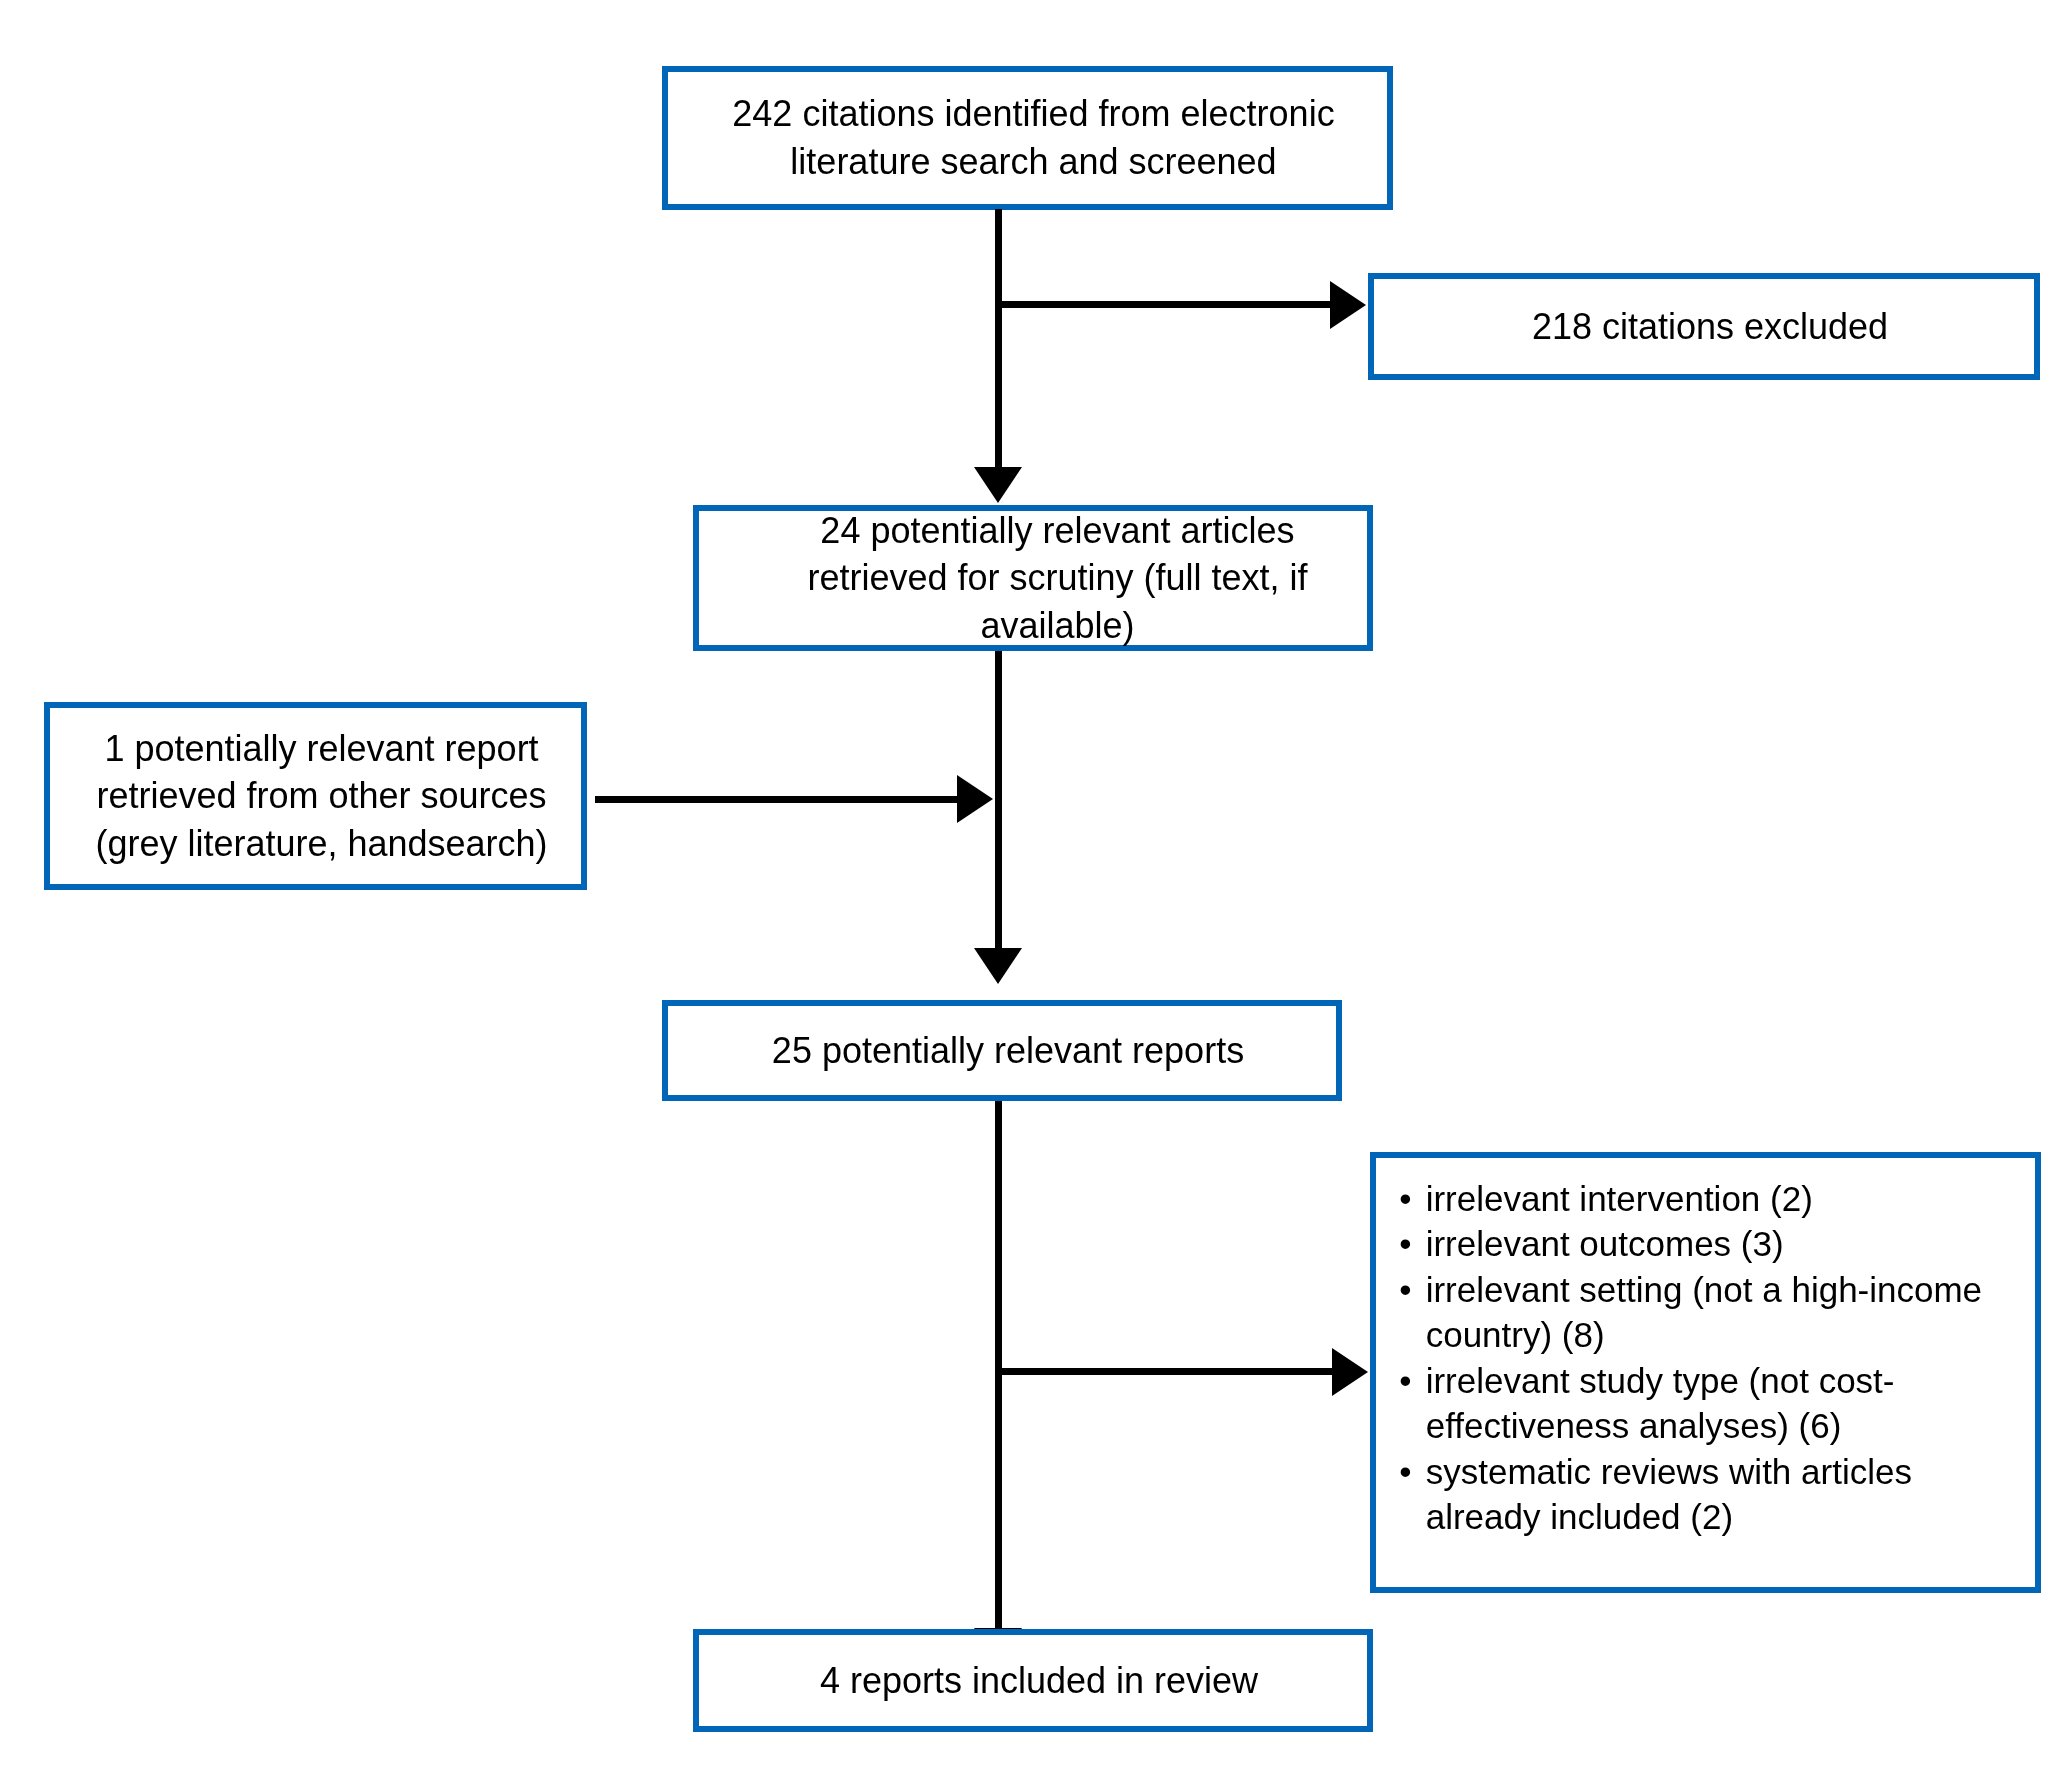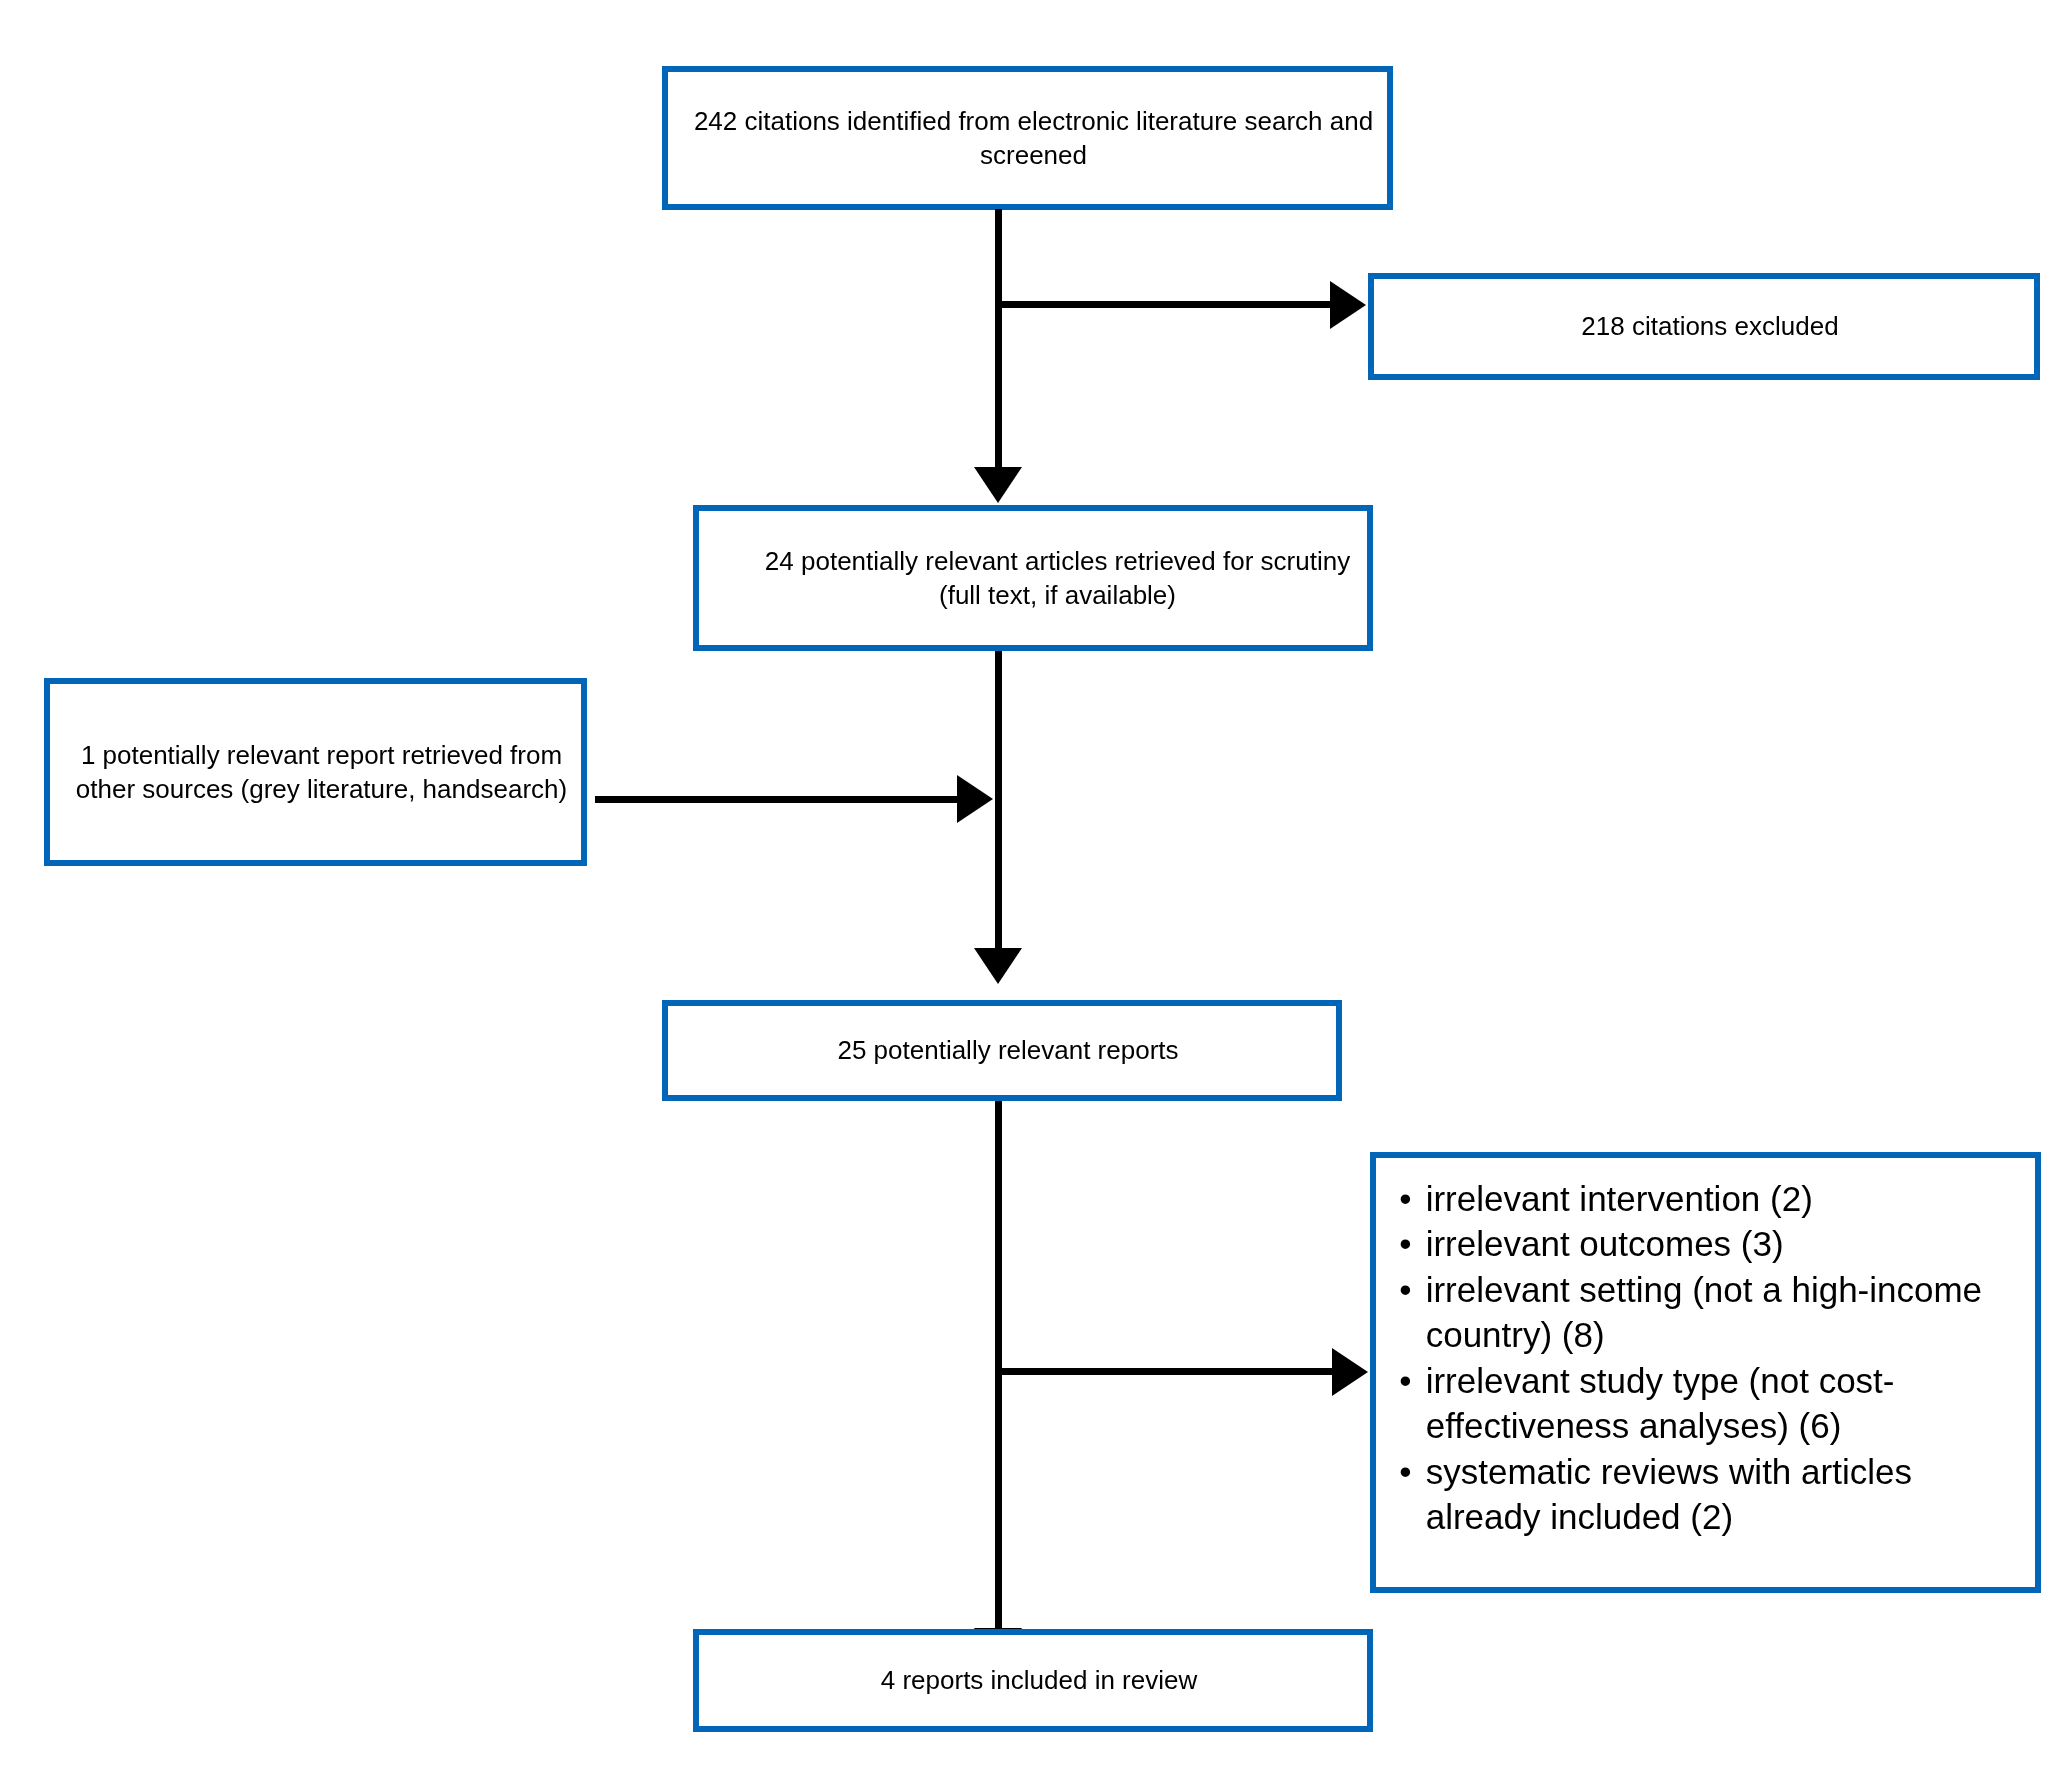--- a/index.html
+++ b/index.html
@@ -20,37 +20,37 @@
     position: absolute;
     box-sizing: border-box;
     border: 6.5px solid #0266b8;
     background: #ffffff;
     display: flex;
     align-items: center;
     justify-content: center;
     text-align: center;
   }
   .flow-box .box-text {
-    font-size: 26px;
+    font-size: 36px;
     line-height: 1.32;
     color: #000000;
     padding: 0 12px;
     white-space: pre-line;
     margin-left: 12px;
   }
   .flow-box.align-left {
     align-items: flex-start;
     justify-content: flex-start;
     text-align: left;
   }
   
   #box-identified   { left: 662px; top: 66px;  width: 731px; height: 144px; }
   #box-excluded-1   { left: 1368px; top: 273px;  width: 672px; height: 107px; }
   #box-retrieved    { left: 693px; top: 505px; width: 680px; height: 146px; padding-left: 37px; }
-  #box-other-src    { left: 44px;   top: 678px; width: 543px; height: 188px; }
+  #box-other-src    { left: 44px;   top: 702px; width: 543px; height: 188px; }
   #box-reports      { left: 662px; top: 1000px; width: 680px; height: 101px; }
   #box-excluded-2   { left: 1370px; top: 1152px; width: 671px; height: 441px; }
   #box-included     { left: 693px; top: 1629px; width: 680px; height: 103px; }
 
   
   .excl-wrap {
     padding: 17.6px 14px 0 16.7px;
     width: 100%;
     box-sizing: border-box;
   }

